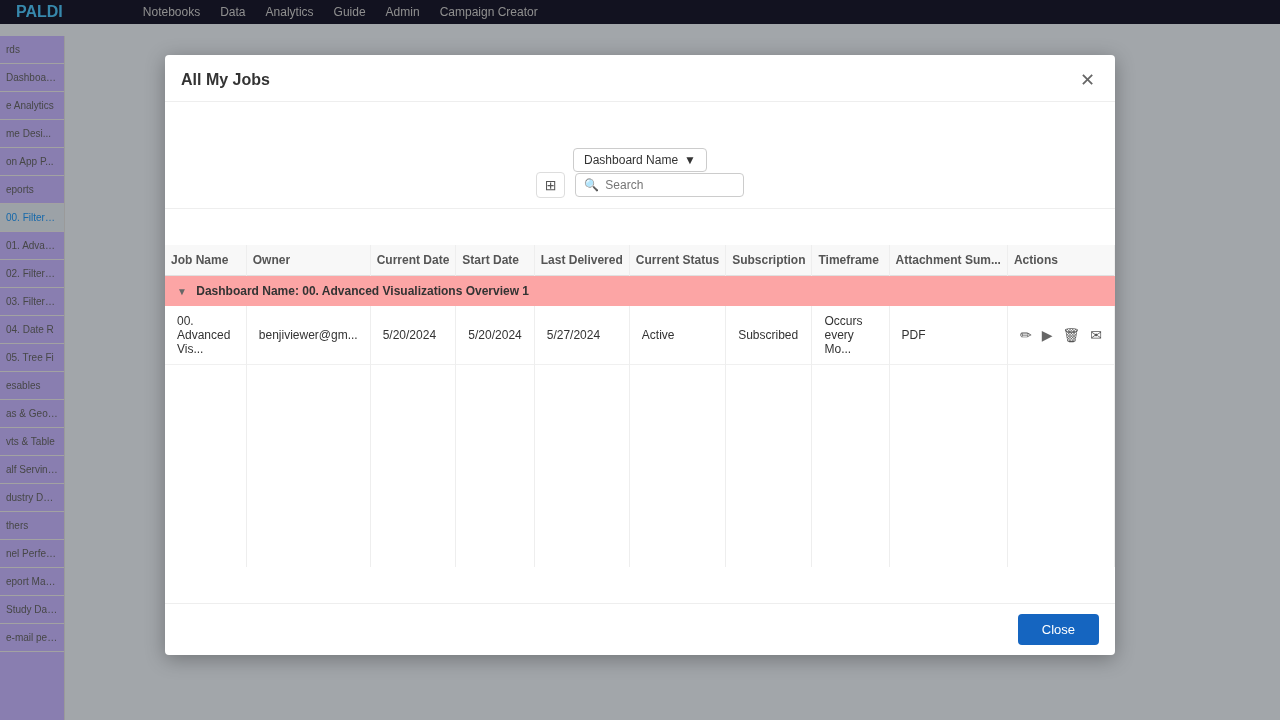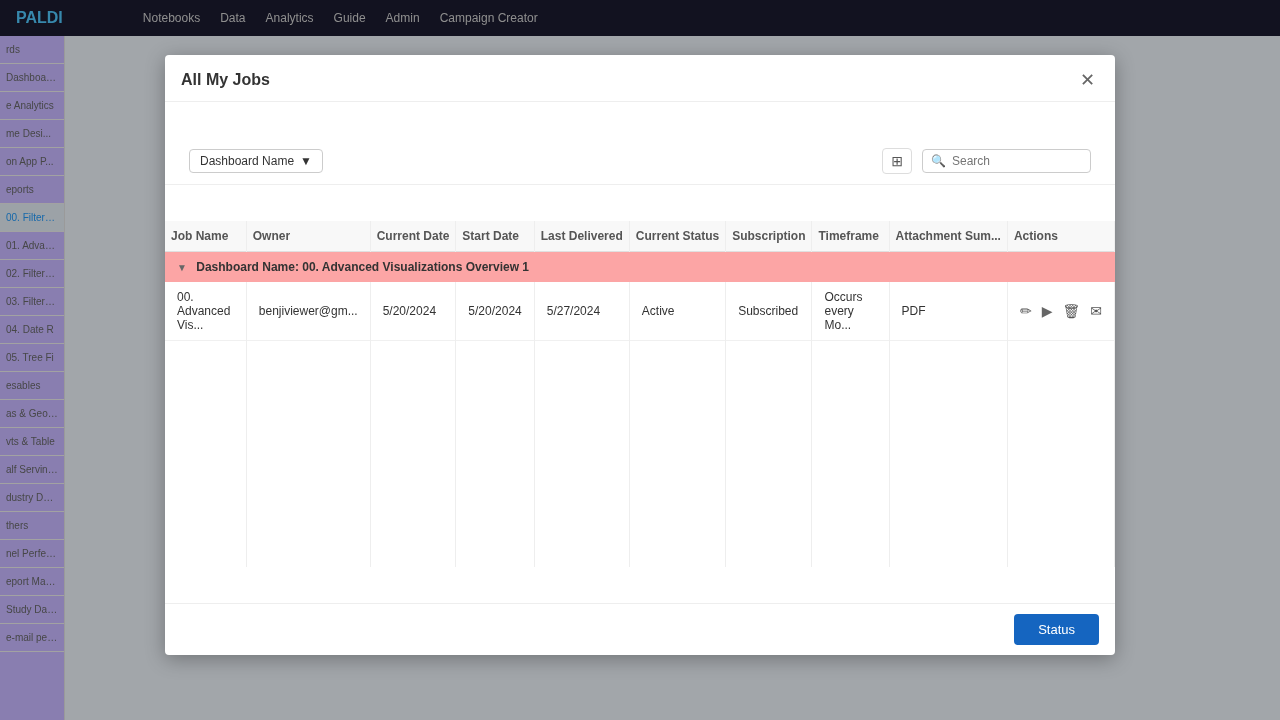--- a/index.html
+++ b/index.html
@@ -15,21 +15,21 @@
 
     
     .app-bg {
       position: absolute;
       top: 0; left: 0; right: 0; bottom: 0;
       background: #e8eef4;
     }
 
     .top-nav {
       background: #1a1a2e;
-      height: 36px;
+      height: 24px;
       display: flex;
       align-items: center;
       padding: 0 16px;
       gap: 20px;
     }
     .top-nav-brand {
       color: #4fc3f7;
       font-weight: bold;
       font-size: 16px;
     }
@@ -107,22 +107,23 @@
       font-size: 18px;
       cursor: pointer;
       color: #666;
       padding: 0 4px;
     }
 
     .modal-toolbar {
       display: flex;
       align-items: center;
       justify-content: space-between;
-      padding: 10px 24px;
+      padding: 10px 16px;
       border-bottom: 1px solid #eee;
+      flex-direction: column;
     }
 
     .filter-btn {
       display: flex;
       align-items: center;
       gap: 6px;
       border: 1px solid #ccc;
       border-radius: 4px;
       padding: 4px 10px;
       font-size: 12px;
@@ -464,17 +465,17 @@
             <td></td>
               <td></td>
               <td></td>
               <td></td>
           </tr>
         </tbody>
       </table>
     </div>
 
     <div class="modal-footer">
-      <button class="close-btn">Status</button>
+      <button class="close-btn">Close</button>
     </div>
 
   </div>
 </div>
 
 </body></html>

